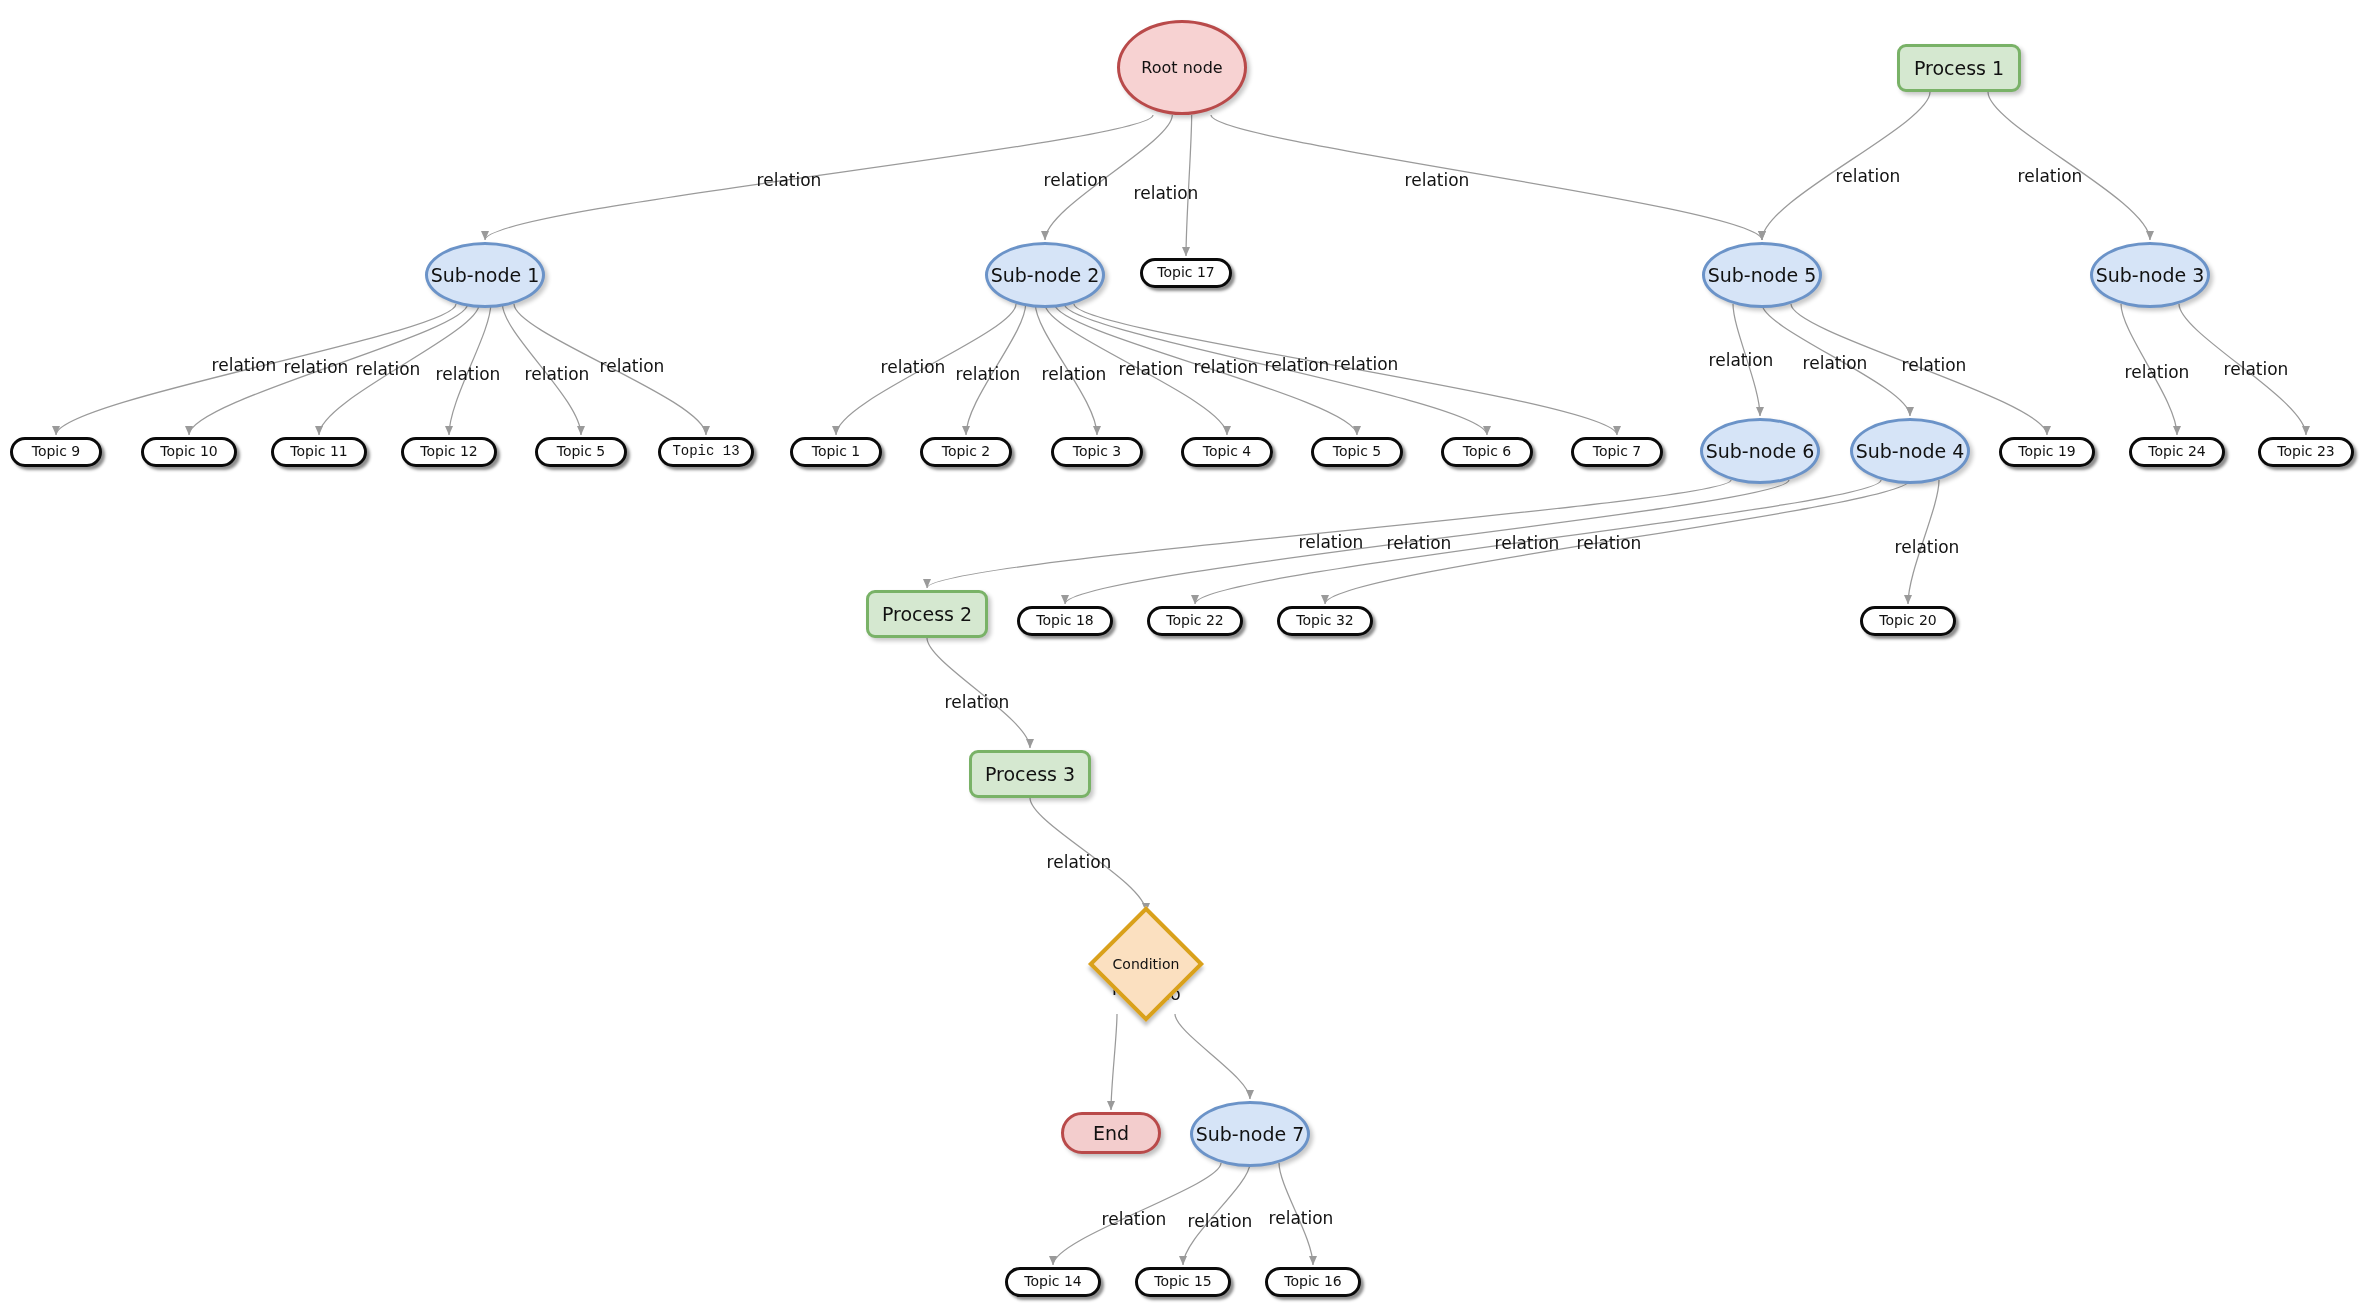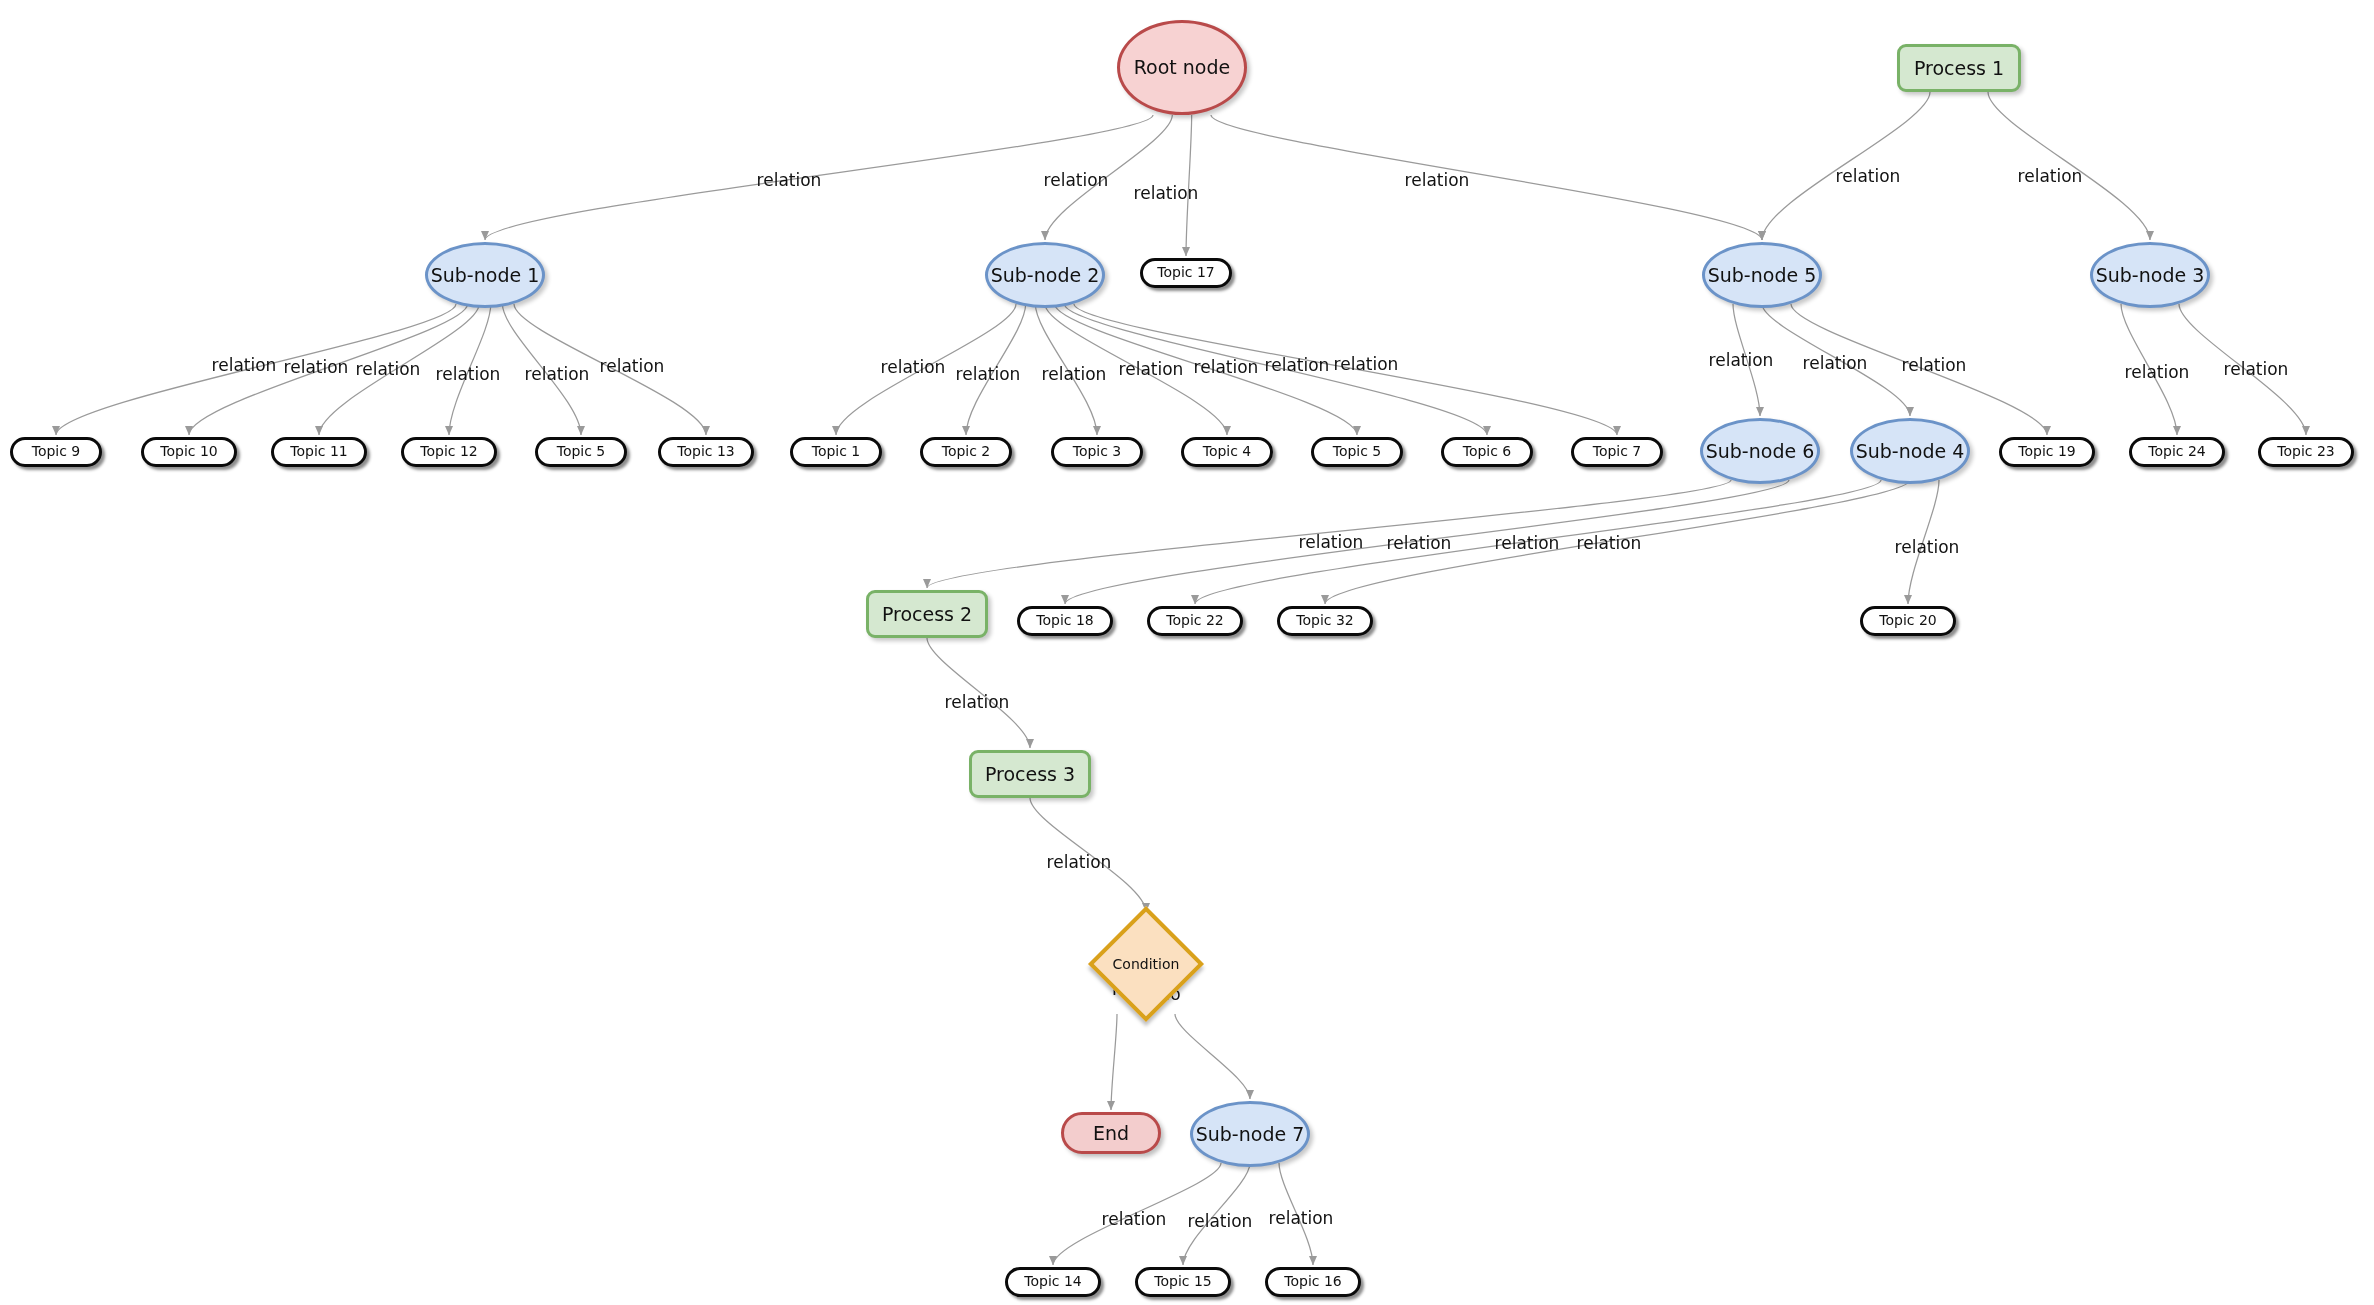--- a/index.html
+++ b/index.html
@@ -10,21 +10,21 @@
   }
   #canvas{position:absolute;left:0;top:0;width:2374px;height:1305px;}
   svg#wires{position:absolute;left:0;top:0;width:2374px;height:1305px;pointer-events:none;}
 
   .node{position:absolute;box-sizing:border-box;display:flex;align-items:center;justify-content:center;
         text-align:center;color:#111111;line-height:1.1;}
   .node span{display:block;pointer-events:none;}
 
   
   .n-root{border:3px solid #b94a4a;background:#f7d2d2;border-radius:50%;
-          box-shadow:3px 3px 4px rgba(0,0,0,.22);font-size:19px;}
+          box-shadow:3px 3px 4px rgba(0,0,0,.22);font-size:16px;}
   .n-end{border:3px solid #b94a4a;background:#f3cdcd;border-radius:999px;
          box-shadow:3px 3px 4px rgba(0,0,0,.25);font-size:19px;}
 
   
   .n-sub{border:3px solid #6b93c8;background:#d6e4f7;border-radius:50%;
          box-shadow:3px 3px 4px rgba(0,0,0,.22);font-size:19px;}
 
   
   .n-proc{border:3px solid #79b267;background:#d5e8d0;border-radius:9px;
           box-shadow:3px 3px 4px rgba(0,0,0,.22);font-size:19px;}
@@ -159,21 +159,21 @@
       </div>
       <div class="node n-topic" style="left: 271px; top: 437px; width: 96px; height: 30px;">
         <span>Topic 11</span>
       </div>
       <div class="node n-topic" style="left: 401px; top: 437px; width: 96px; height: 30px;">
         <span>Topic 12</span>
       </div>
       <div class="node n-topic" style="left: 535px; top: 437px; width: 92px; height: 30px;">
         <span>Topic 5</span>
       </div>
-      <div class="node n-topic" style="left: 658px; top: 437px; width: 96px; height: 30px;">
+      <div class="node n-topic" style="left: 658px; top: 437px; width: 96px; height: 30px; font-family: Liberation Mono, monospace;">
         <span>Topic 13</span>
       </div>
       <div class="node n-topic" style="left: 790px; top: 437px; width: 92px; height: 30px;">
         <span>Topic 1</span>
       </div>
       <div class="node n-topic" style="left: 920px; top: 437px; width: 92px; height: 30px;">
         <span>Topic 2</span>
       </div>
       <div class="node n-topic" style="left: 1051px; top: 437px; width: 92px; height: 30px;">
         <span>Topic 3</span>

